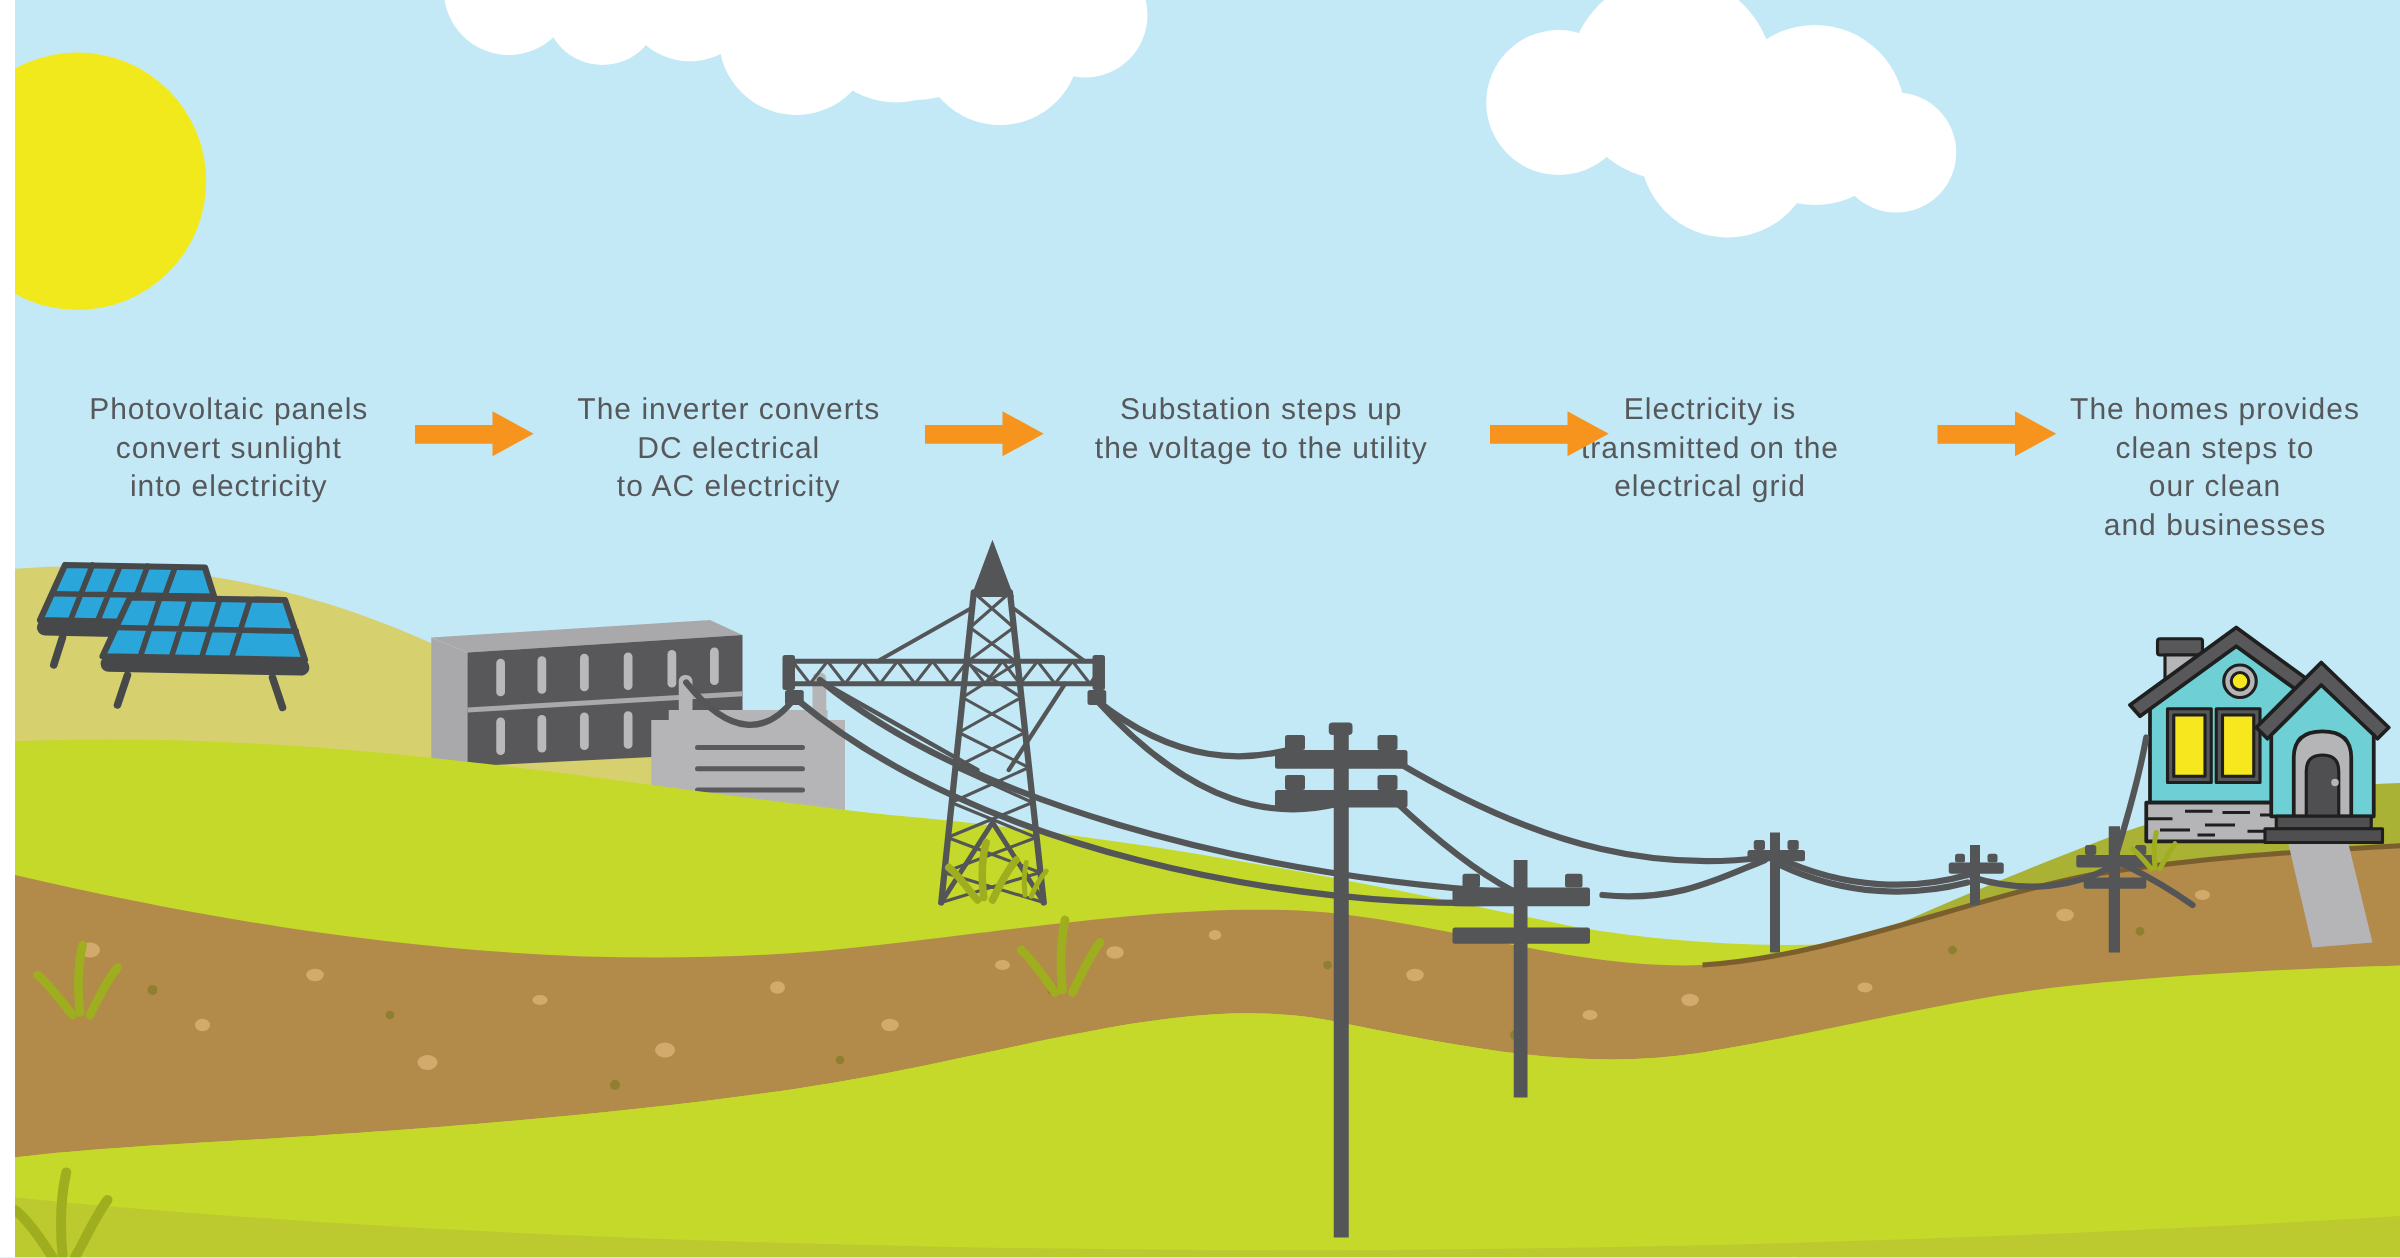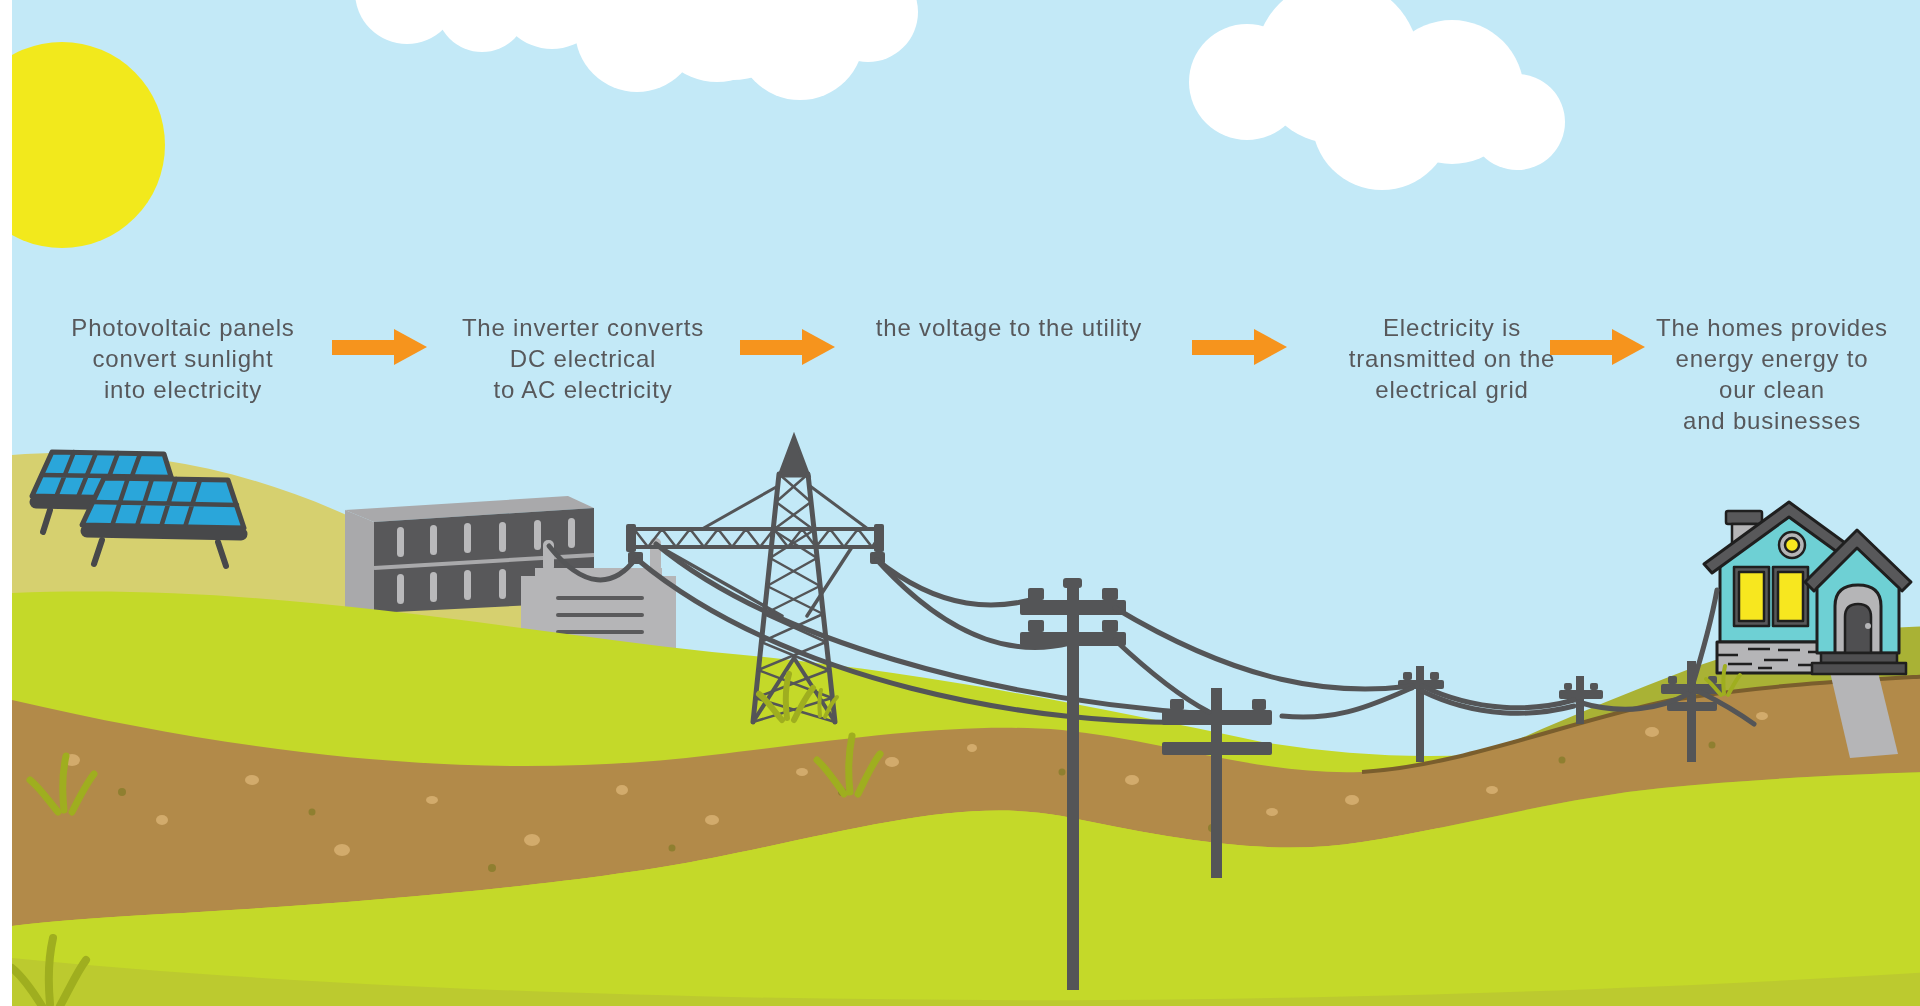--- a/index.html
+++ b/index.html
@@ -253,30 +253,31 @@
     <span class="ln">Photovoltaic panels</span>
     <span class="ln">convert sunlight</span>
     <span class="ln">into electricity</span>
   </div>
   <div class="step" style="left:571px">
     <span class="ln">The inverter converts</span>
     <span class="ln">DC electrical</span>
     <span class="ln">to AC electricity</span>
   </div>
   <div class="step" style="left:997px">
+    <span class="ln">Substation steps up</span>
     <span class="ln">the voltage to the utility</span>
   </div>
-  <div class="step" style="left:1440px">
+  <div class="step" style="left:1356px">
     <span class="ln">Electricity is</span>
     <span class="ln">transmitted on the</span>
     <span class="ln">electrical grid</span>
   </div>
   <div class="step" style="left:1760px">
     <span class="ln">The homes provides</span>
-    <span class="ln">energy energy to</span>
+    <span class="ln">clean steps to</span>
     <span class="ln">our clean</span>
     <span class="ln">and businesses</span>
   </div>
 
   <div class="arrow" style="left:320px">
     <div class="bar"></div>
     <div class="head"></div>
   </div>
   <div class="arrow" style="left:728px">
     <div class="bar"></div>

